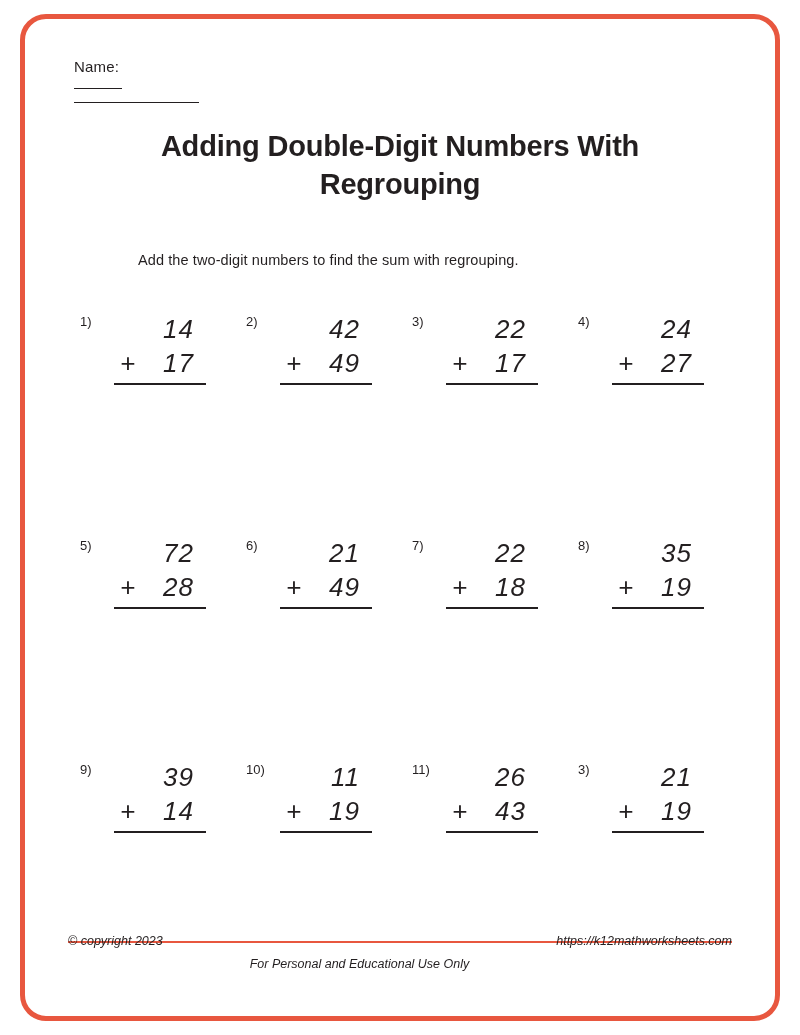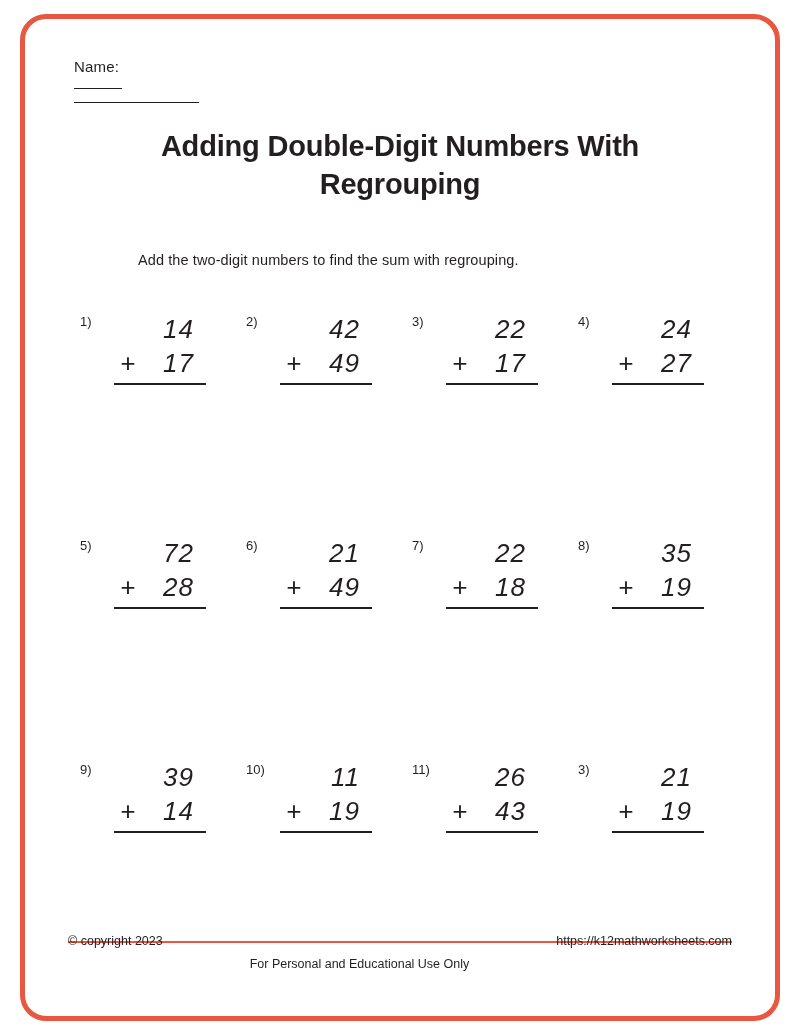--- a/index.html
+++ b/index.html
@@ -154,20 +154,21 @@
   .footer {
     position: absolute;
     left: 54px;
     right: 54px;
     bottom: 50px;
     display: flex;
     justify-content: space-between;
     align-items: center;
     font-size: 12.5px;
     color: #231f20;
+    font-style: italic;
   }
   .footer-center { text-align: center; margin-top: 47px; }
   .footer-right { text-align: left; }
 </style>
 </head>
 <body>
 
 <div class="page">
   <div class="border-frame"></div>
 

